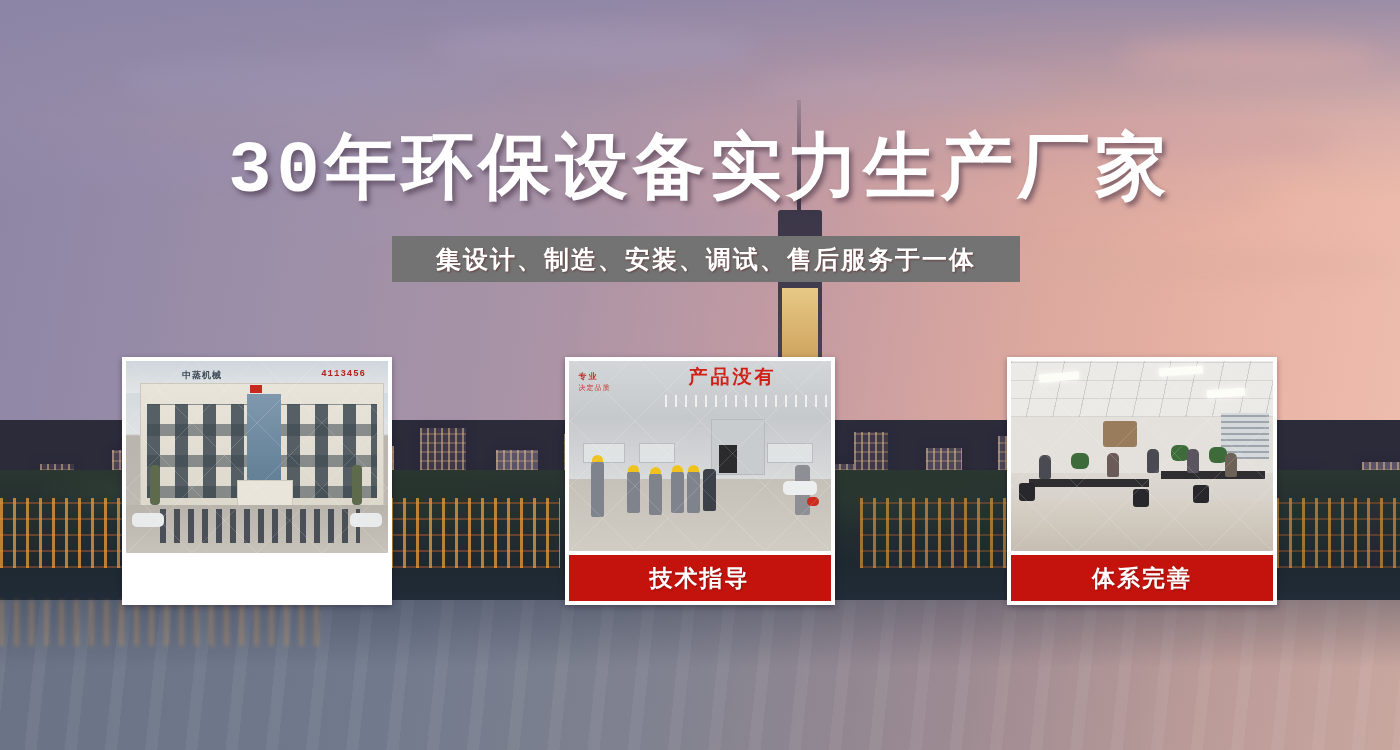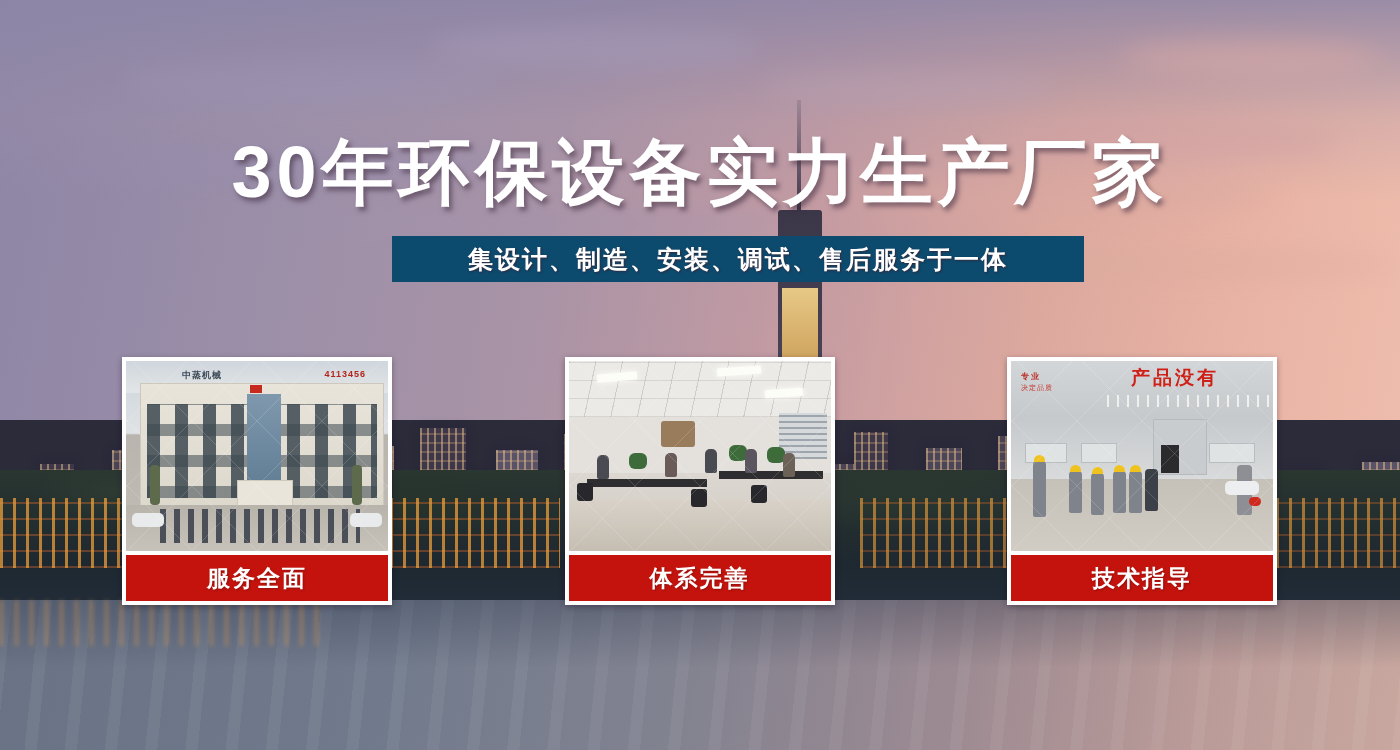--- a/index.html
+++ b/index.html
@@ -1,21 +1,21 @@
 <!DOCTYPE html>
 <html lang="zh"><head>
 <meta charset="utf-8">
 <style>
   html,body{margin:0;padding:0;}
   body{
     width:1400px;height:750px;overflow:hidden;
     font-family:"Liberation Sans","DejaVu Sans",sans-serif;
     background:#2b2b3a;
   }
-  .banner{position:relative;width:1400px;height:750px;overflow:hidden;}
+  .banner{position:relative;width:1400px;height:750px;overflow:hidden;font-family:Liberation Mono, monospace;}
 
   
   .sky{
     position:absolute;left:0;top:0;width:1400px;height:420px;
     background:
       linear-gradient(100deg,#8d85a6 0%,#9c8fa8 22%,#a993a6 40%,#c49ba2 58%,#dca89e 74%,#e8b3a4 88%,#eebcac 100%);
   }
   .sky-top{
     position:absolute;left:0;top:0;width:1400px;height:200px;
     background:linear-gradient(180deg,rgba(140,133,166,.85) 0%,rgba(160,146,170,.25) 60%,rgba(0,0,0,0) 100%);
@@ -106,22 +106,22 @@
   
   .headline{
     position:absolute;left:0;top:133px;width:1400px;
     text-align:center;
     font-size:72px;line-height:78px;font-weight:bold;color:#ffffff;
     letter-spacing:5px;
     text-shadow:3px 4px 5px rgba(60,40,60,.55);
     white-space:nowrap;
   }
   .subbar{
-    position:absolute;left:392px;top:236px;width:692px;height:46px;
-    background:#0c4a6e;
+    position:absolute;left:392px;top:236px;width:628px;height:46px;
+    background:#737373;
     display:flex;align-items:center;justify-content:center;
   }
   .subbar span{
     color:#fff;font-size:25px;font-weight:bold;letter-spacing:2px;
     text-shadow:1px 1px 2px rgba(90,10,10,.5);
   }
 
   
   .cards{
     position:absolute;left:122px;top:357px;width:1155px;height:248px;
@@ -356,55 +356,22 @@
         <div class="phone">4113456</div>
         <div class="flag"></div>
         <div class="tree tL"></div>
         <div class="tree tR"></div>
         <div class="ground"></div>
         <div class="row"></div>
         <div class="car carL"></div>
         <div class="car carR"></div>
         <div class="wm"></div>
       </div>
-      <div class="caption">
-        <span>服务全面</span>
-      </div>
     </div>
 
-
-    <div class="card">
-      <div class="photo p3">
-        <div class="ceil"></div>
-        <div class="lamp l1"></div>
-        <div class="lamp l2"></div>
-        <div class="lamp l3"></div>
-        <div class="wall"></div>
-        <div class="decal"></div>
-        <div class="blinds"></div>
-        <div class="floor"></div>
-        <div class="desk dk1"></div>
-        <div class="desk dk2"></div>
-        <div class="plant3 g1"></div>
-        <div class="plant3 g2"></div>
-        <div class="plant3 g3"></div>
-        <div class="pers pp1"></div>
-        <div class="pers pp2"></div>
-        <div class="pers pp3"></div>
-        <div class="pers pp4"></div>
-        <div class="pers pp5"></div>
-        <div class="chair ch1"></div>
-        <div class="chair ch2"></div>
-        <div class="chair ch3"></div>
-        <div class="wm"></div>
-      </div>
-      <div class="caption">
-        <span>体系完善</span>
-      </div>
-    </div>
 
     <div class="card">
       <div class="photo p4">
         <div class="fac"></div>
         <div class="smalltext">专业</div>
         <div class="smalltext2">决定品质</div>
         <div class="redsign">
           <span>产品没有</span>
         </div>
         <div class="railing"></div>
@@ -433,14 +400,44 @@
         <div class="boss"></div>
         <div class="redhat"></div>
         <div class="car4"></div>
         <div class="wm"></div>
       </div>
       <div class="caption">
         <span>技术指导</span>
       </div>
     </div>
 
+    <div class="card">
+      <div class="photo p3">
+        <div class="ceil"></div>
+        <div class="lamp l1"></div>
+        <div class="lamp l2"></div>
+        <div class="lamp l3"></div>
+        <div class="wall"></div>
+        <div class="decal"></div>
+        <div class="blinds"></div>
+        <div class="floor"></div>
+        <div class="desk dk1"></div>
+        <div class="desk dk2"></div>
+        <div class="plant3 g1"></div>
+        <div class="plant3 g2"></div>
+        <div class="plant3 g3"></div>
+        <div class="pers pp1"></div>
+        <div class="pers pp2"></div>
+        <div class="pers pp3"></div>
+        <div class="pers pp4"></div>
+        <div class="pers pp5"></div>
+        <div class="chair ch1"></div>
+        <div class="chair ch2"></div>
+        <div class="chair ch3"></div>
+        <div class="wm"></div>
+      </div>
+      <div class="caption">
+        <span>体系完善</span>
+      </div>
+    </div>
+
   </div>
 </div>
 
 </body></html>

